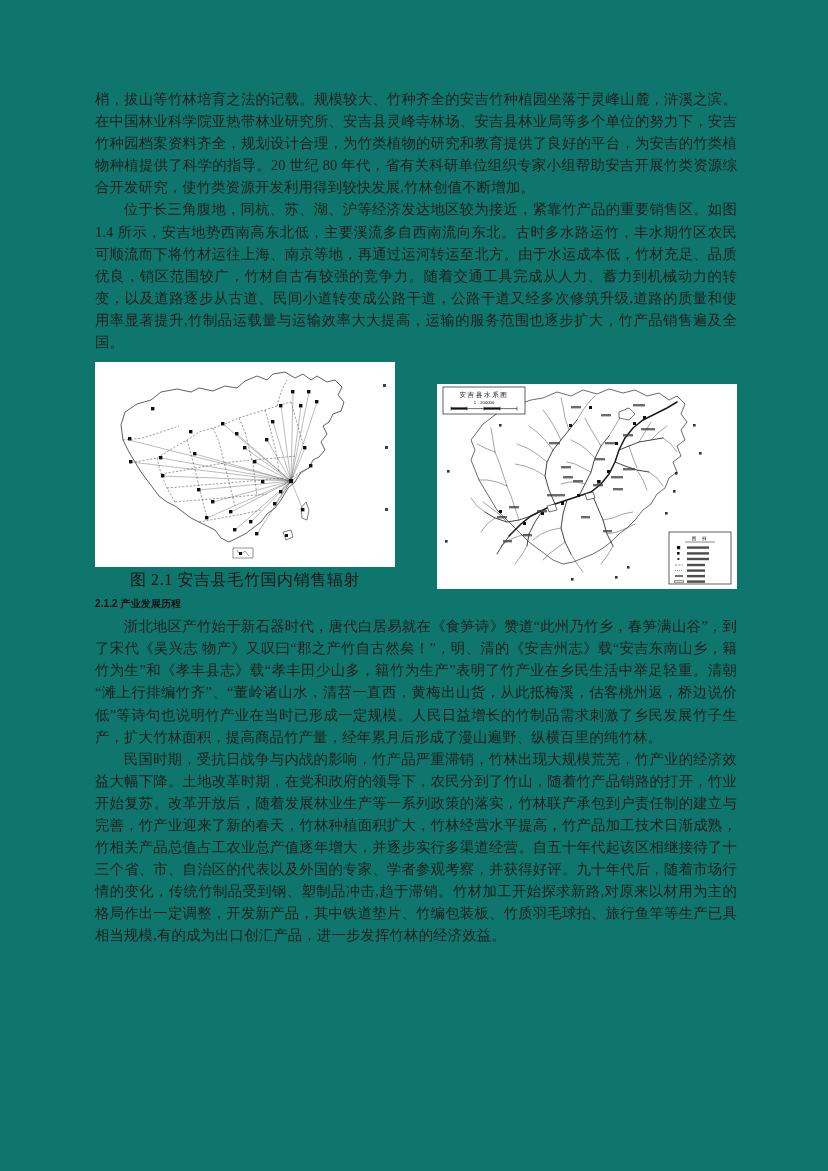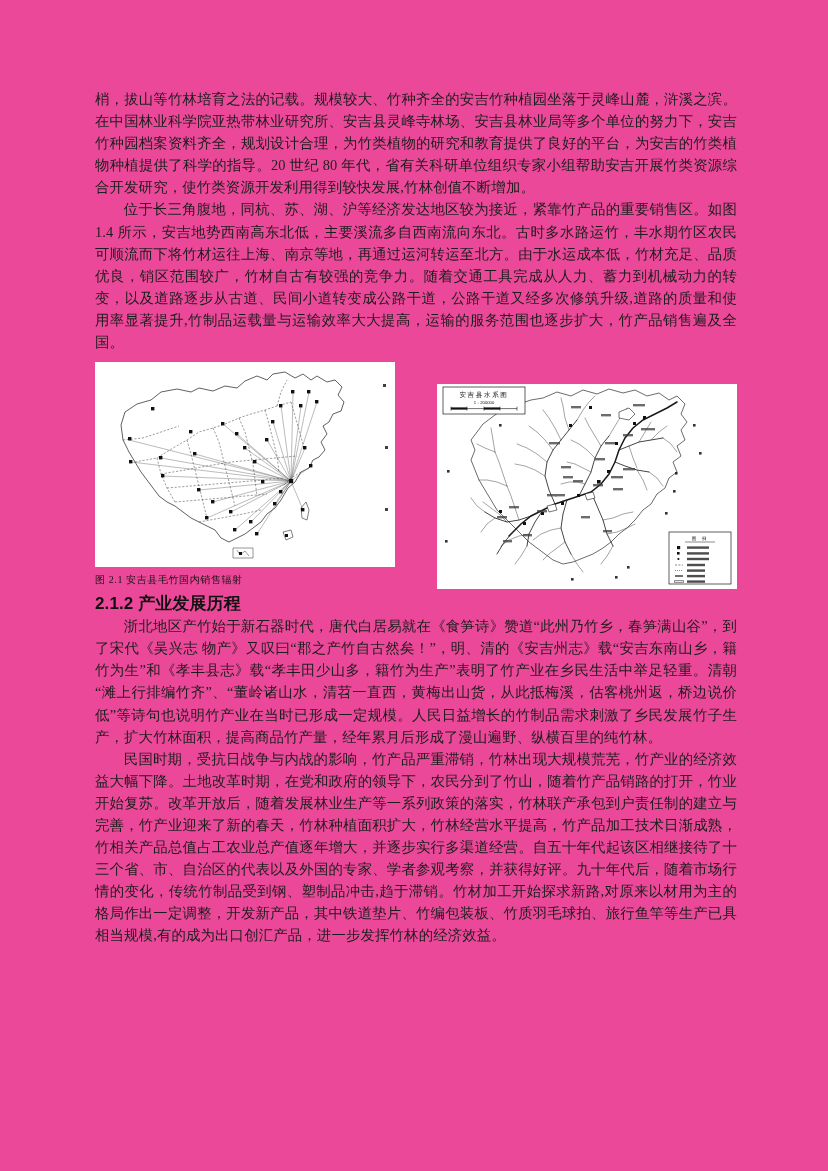--- a/index.html
+++ b/index.html
@@ -5,21 +5,21 @@
 <style>
   html, body {
     margin: 0;
     padding: 0;
     background: #f0f0f0;
   }
   .page {
     position: relative;
     width: 828px;
     height: 1171px;
-    background: #ec4899;
+    background: #0f766e;
     margin: 0 auto;
     overflow: hidden;
     font-family: "Liberation Serif", "DejaVu Serif", serif;
     color: #1a1a1a;
   }
   .content {
     position: absolute;
     left: 95px;
     top: 88px;
     width: 642px;
@@ -32,21 +32,21 @@
     text-justify: inter-ideograph;
     letter-spacing: 0.15px;
     color: #1d1d1d;
   }
   p.indent {
     text-indent: 2em;
   }
   h3.section-heading {
     margin: 4px 0 1px 0;
     font-family: "Liberation Sans", "DejaVu Sans", sans-serif;
-    font-size: 17px;
+    font-size: 10px;
     line-height: 21px;
     font-weight: bold;
     letter-spacing: 0.1px;
     color: #111;
   }
 
   
   .figure-row {
     display: flex;
     justify-content: space-between;
@@ -61,22 +61,22 @@
   .fig-right { width: 300px; }
   .fig-canvas {
     position: relative;
     width: 100%;
     background: #ffffff;
     overflow: hidden;
   }
   .fig-left .fig-canvas  { height: 205px; }
   .fig-right .fig-canvas { height: 205px; }
   .fig-caption {
-    text-align: left;
-    font-size: 10px;
+    text-align: center;
+    font-size: 16px;
     line-height: 19px;
     margin-top: 3px;
     letter-spacing: 0.6px;
     color: #151515;
     white-space: nowrap;
   }
   svg.map { display: block; width: 100%; height: 100%; }
 
   
   .map-titlebox-text,

